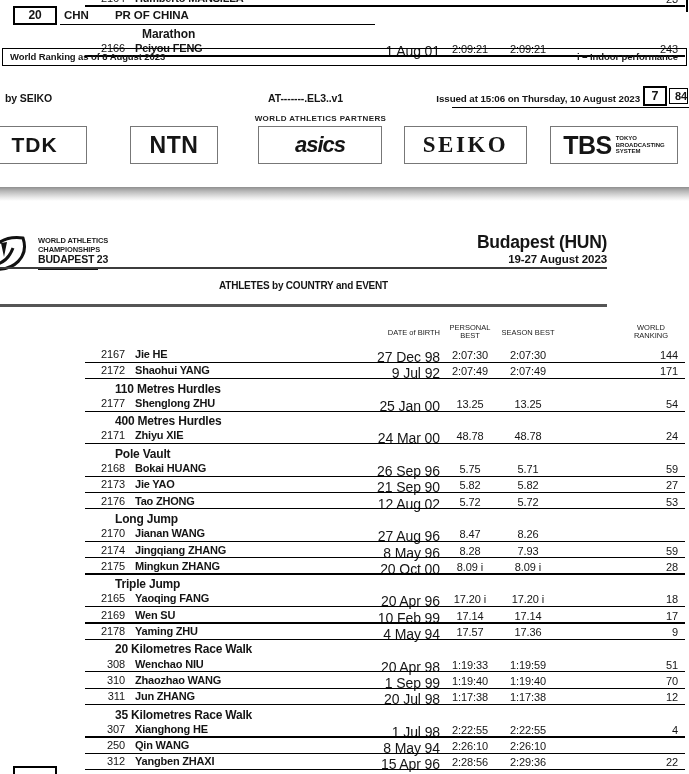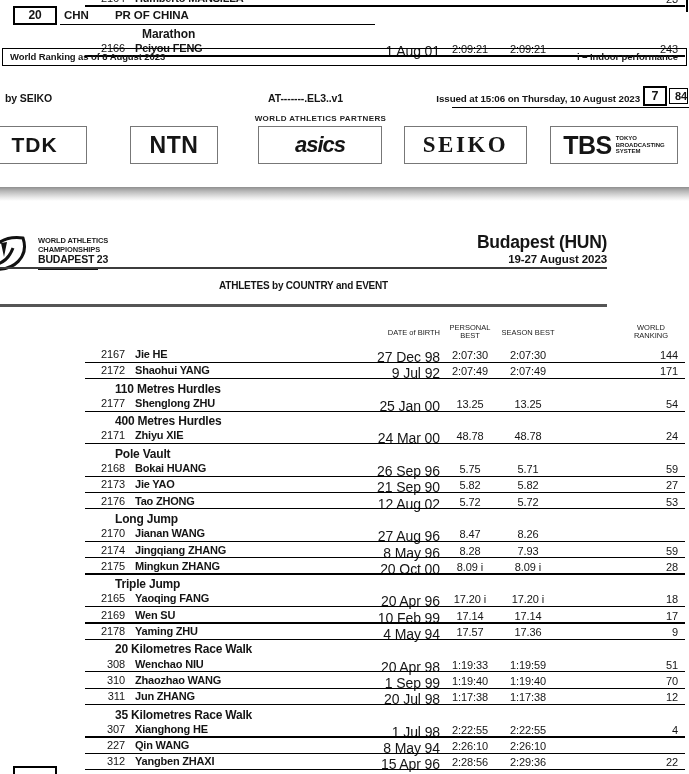--- a/index.html
+++ b/index.html
@@ -354,21 +354,21 @@
       <div class="tline">
         <span class="c-bib">307</span>
         <span class="c-name">Xianghong HE</span>
         <span class="c-dob">1 Jul 98</span>
         <span class="c-pb">2:22:55</span>
         <span class="c-sb">2:22:55</span>
         <span class="c-wr">4</span>
         <span class="c-line"></span>
       </div>
       <div class="tline">
-        <span class="c-bib">227</span>
+        <span class="c-bib">250</span>
         <span class="c-name">Qin WANG</span>
         <span class="c-dob">8 May 94</span>
         <span class="c-pb">2:26:10</span>
         <span class="c-sb">2:26:10</span>
         <span class="c-wr"></span>
         <span class="c-line"></span>
       </div>
       <div class="tline">
         <span class="c-bib">312</span>
         <span class="c-name">Yangben ZHAXI</span>

